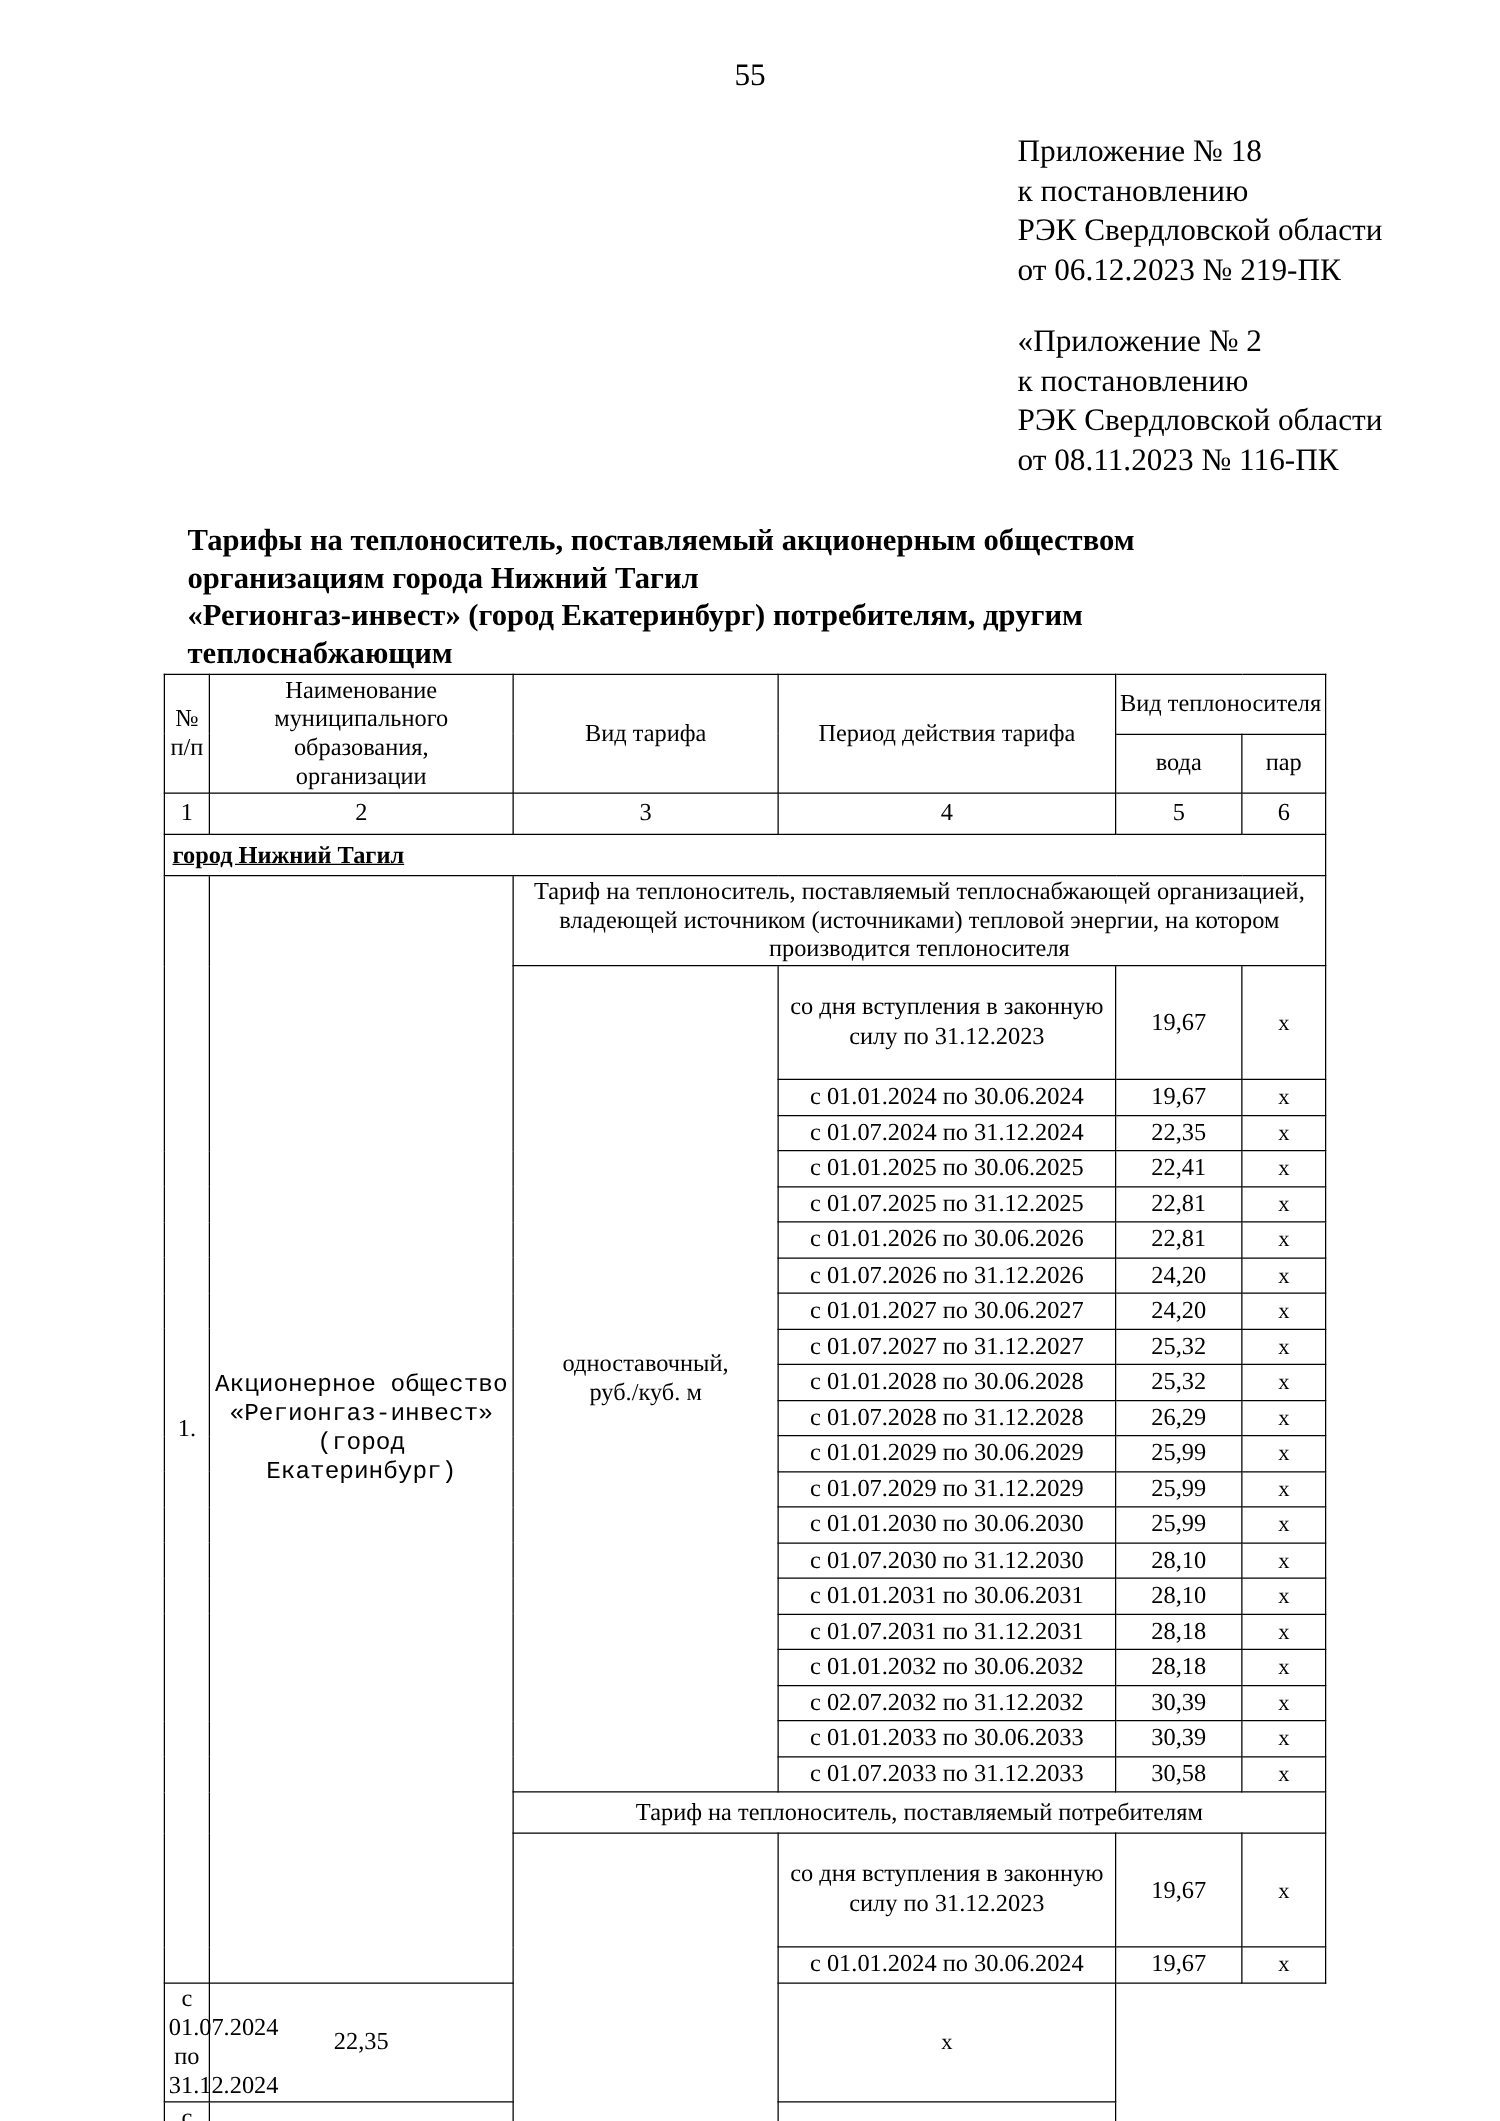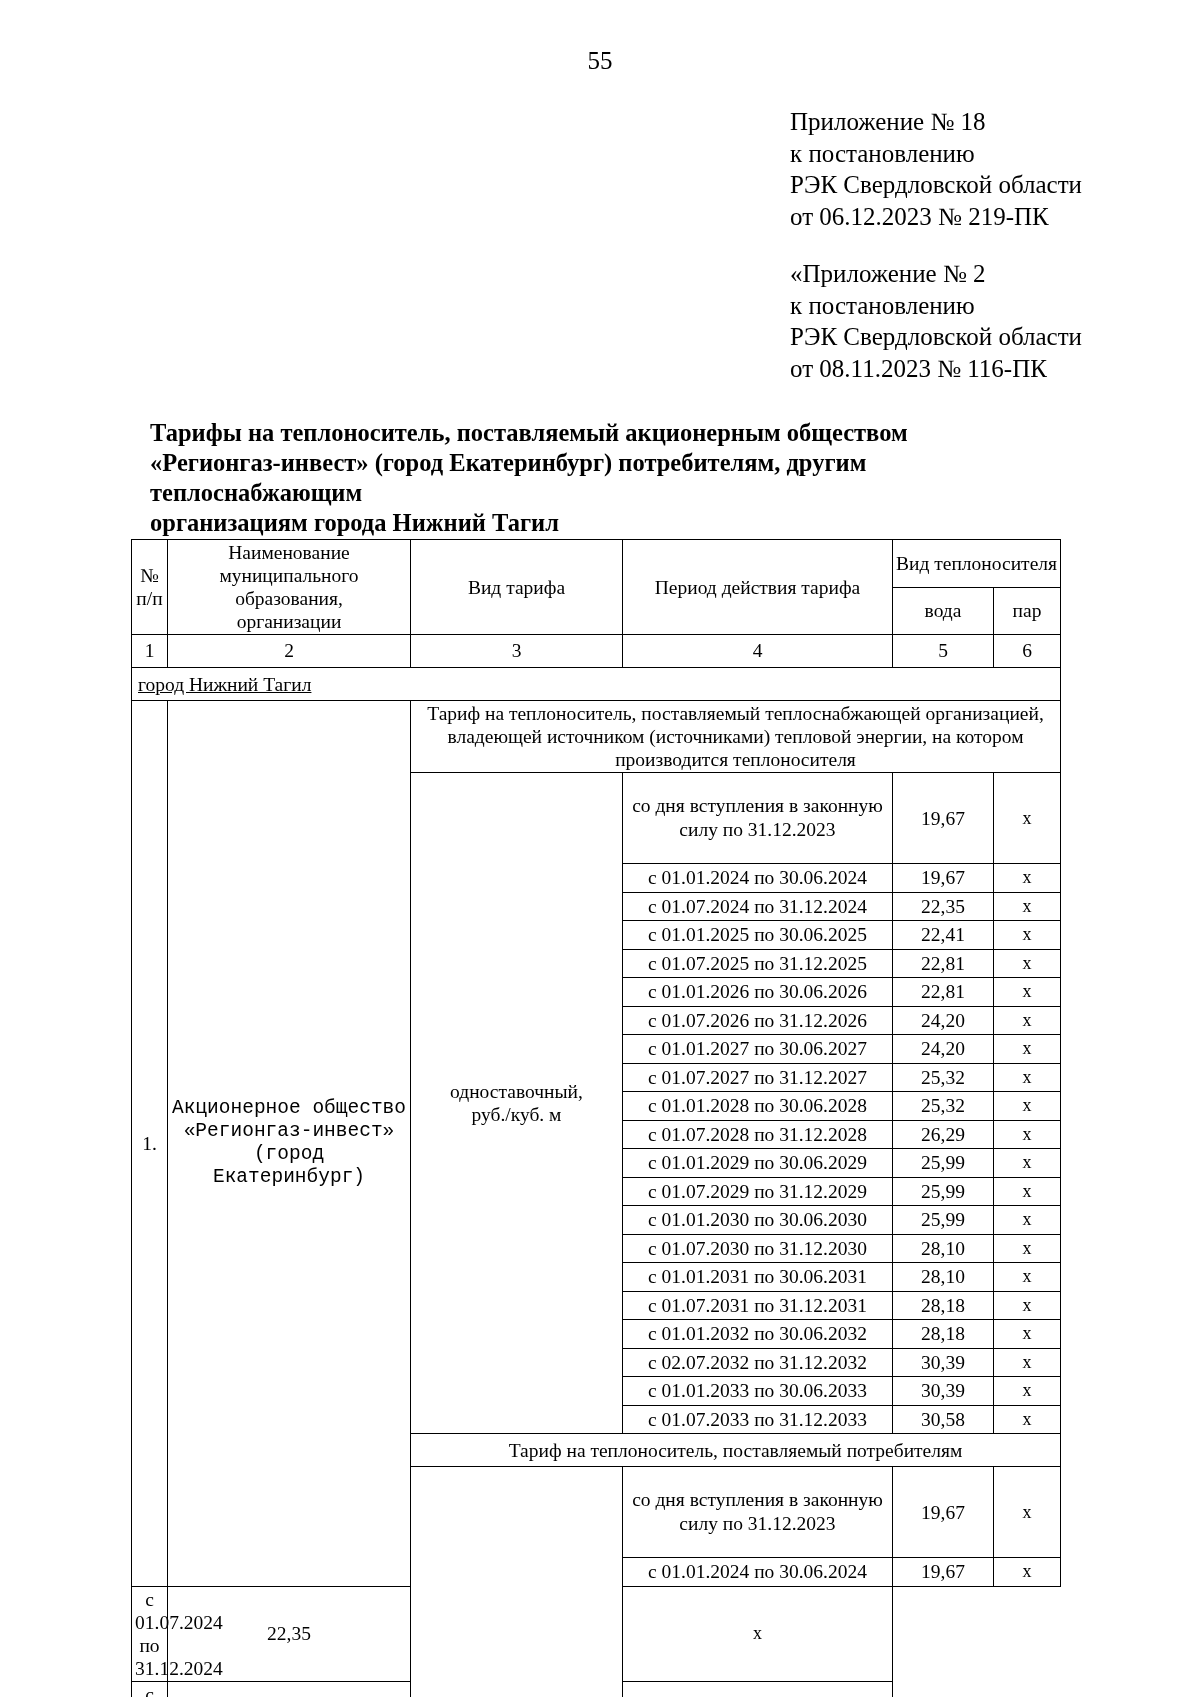--- a/index.html
+++ b/index.html
@@ -36,21 +36,21 @@
   
   .appendix-block {
     position: absolute;
     left: 790px;
     font-size: 25px;
     line-height: 31.5px;
     white-space: nowrap;
   }
   .appendix-block.first { top: 106px; }
   .appendix-block.second { top: 258px; }
-  .appendix-block div { white-space: nowrap; }
+  .appendix-block div { white-space: nowrap; margin-left: 24px; }
 
   
   .doc-title {
     position: absolute;
     top: 418px;
     left: 150px;
     width: 930px;
     text-align: left;
     font-size: 24.5px;
     font-weight: bold;
@@ -83,21 +83,21 @@
   col.c-type     { width: 212px; }
   col.c-period   { width: 270px; }
   col.c-water    { width: 101px; }
   col.c-steam    { width: 67px; }
 
   .hdr-cell { line-height: 24px; }
   .numrow td { line-height: 26px; height: 30px; }
 
   .city-row td {
     text-align: left;
-    font-weight: normal;
+    font-weight: bold;
     text-decoration: underline;
     padding-left: 6px;
     height: 30px;
   }
 
   .org-cell {
     text-align: left;
     vertical-align: top;
     padding-left: 6px;
     line-height: 25px;
@@ -149,22 +149,22 @@
 
   <div class="appendix-block second">
     <div>«Приложение № 2</div>
     <div>к постановлению</div>
     <div>РЭК Свердловской области</div>
     <div>от 08.11.2023 № 116-ПК</div>
   </div>
 
   <div class="doc-title">
     <div>Тарифы на теплоноситель, поставляемый акционерным обществом</div>
+    <div>организациям города Нижний Тагил</div>
     <div>«Регионгаз-инвест» (город Екатеринбург) потребителям, другим теплоснабжающим</div>
-    <div>организациям города Нижний Тагил</div>
   </div>
 
   <table class="tariff-table">
     <colgroup>
       <col class="c-num">
       <col class="c-name">
       <col class="c-type">
       <col class="c-period">
       <col class="c-water">
       <col class="c-steam">

